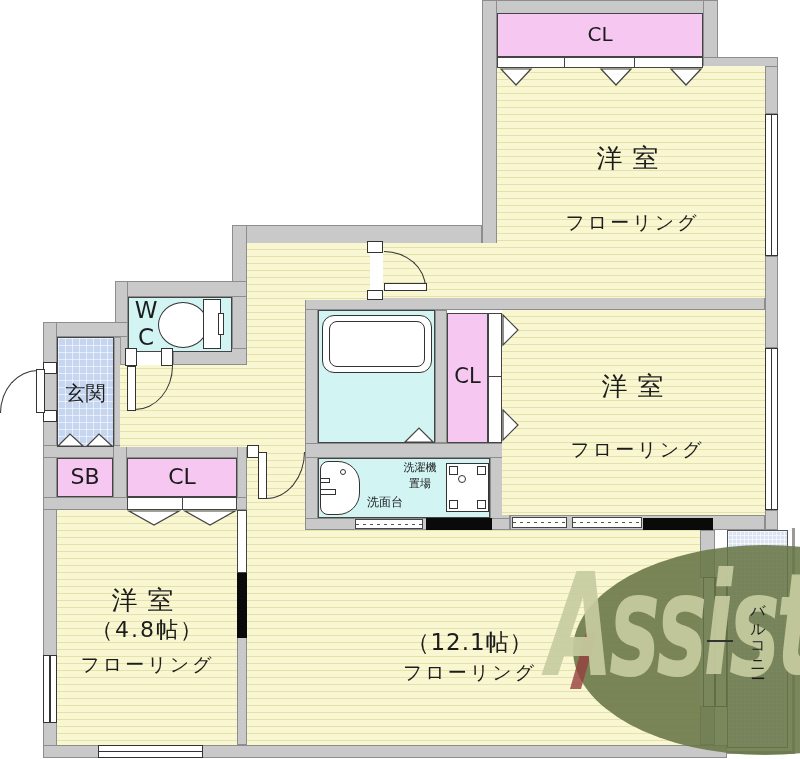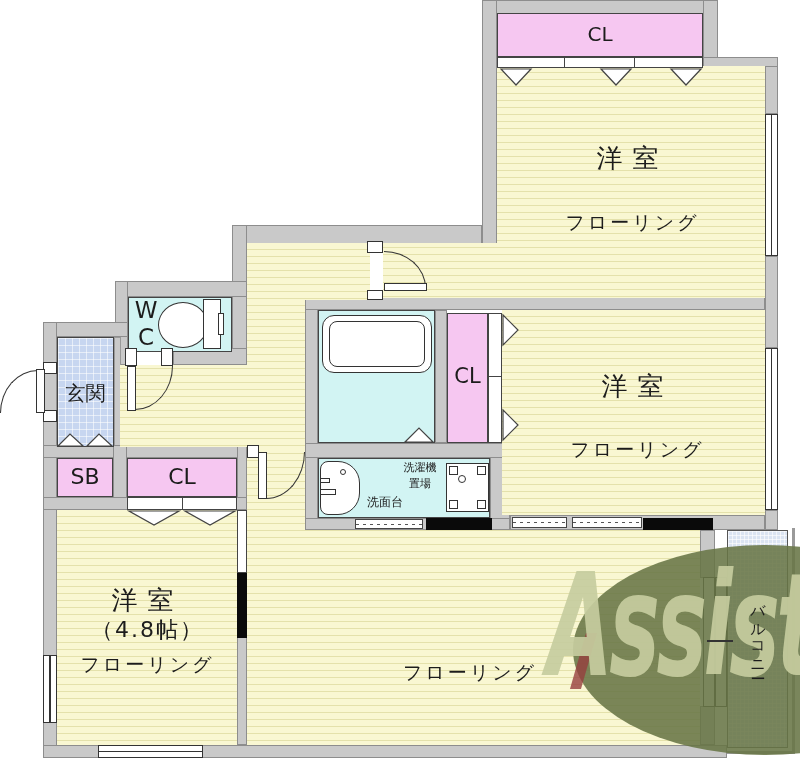--- a/index.html
+++ b/index.html
@@ -200,20 +200,21 @@
   <div class="label" style="left:560px;top:141px;width:145px;font-size:26px;letter-spacing:10px">洋室</div>
   <div class="label" style="left:545px;top:210px;width:175px;font-size:19px;letter-spacing:3px">フローリング</div>
 
   <div class="label" style="left:565px;top:369px;width:145px;font-size:26px;letter-spacing:10px">洋室</div>
   <div class="label" style="left:550px;top:437px;width:175px;font-size:19px;letter-spacing:3px">フローリング</div>
 
   <div class="label" style="left:75px;top:583px;width:145px;font-size:26px;letter-spacing:10px">洋室</div>
   <div class="label" style="left:65px;top:615px;width:165px;font-size:22px;letter-spacing:2px">（4.8帖）</div>
   <div class="label" style="left:60px;top:652px;width:175px;font-size:19px;letter-spacing:3px">フローリング</div>
 
+  <div class="label" style="left:390px;top:627px;width:160px;font-size:23px;letter-spacing:1px">（12.1帖）</div>
   <div class="label" style="left:385px;top:660px;width:170px;font-size:19px;letter-spacing:3px">フローリング</div>
 
   <div class="label" style="left:57px;top:380px;width:57px;font-size:20px">玄関</div>
 
   <div class="label" style="left:130px;top:297px;width:32px;font-size:23px;line-height:27px">
     <span>W</span><br>
     <span>C</span>
   </div>
 
   <div class="label" style="left:57px;top:464px;width:56px;font-size:22px">SB</div>

